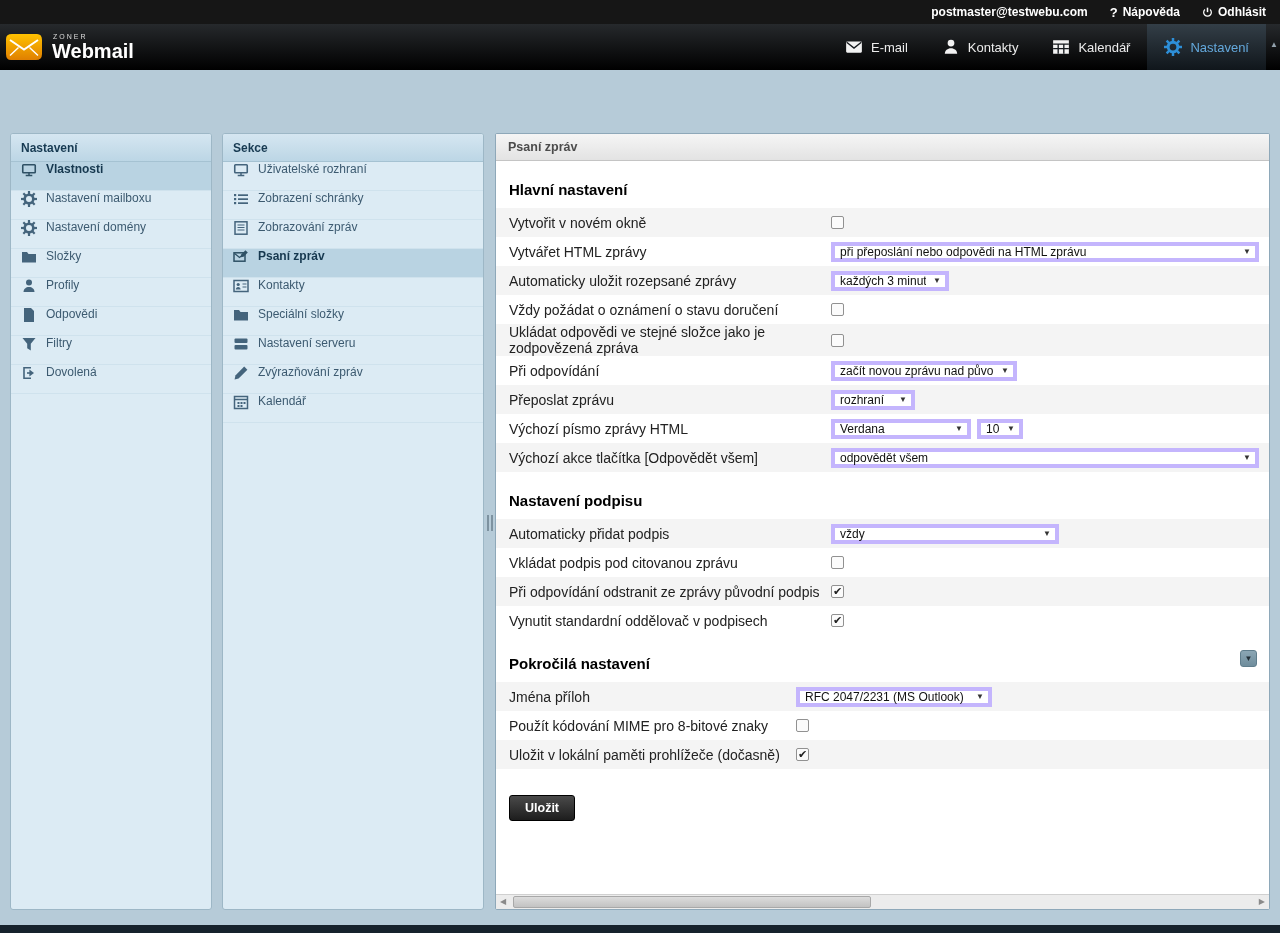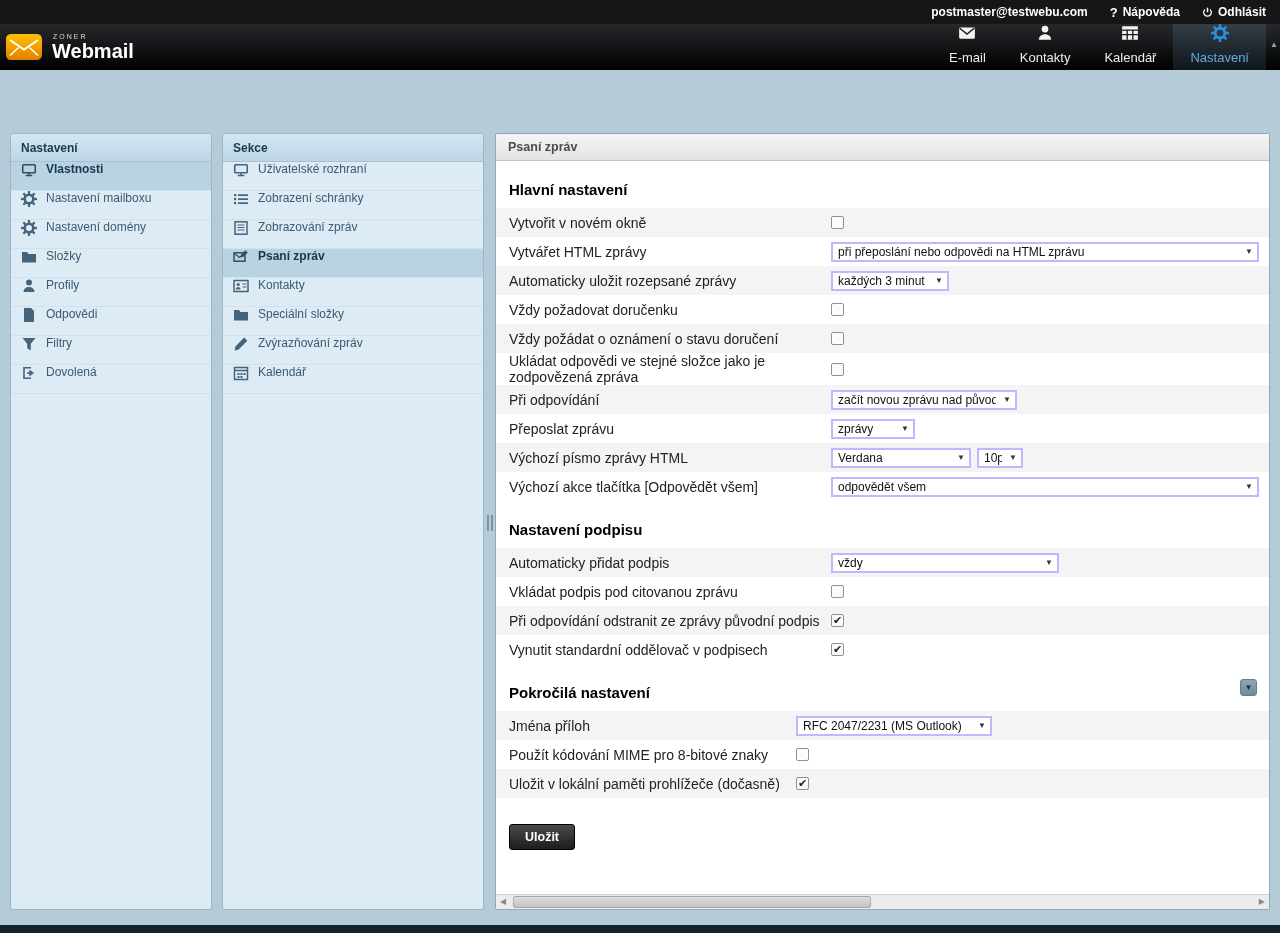--- a/index.html
+++ b/index.html
@@ -30,21 +30,21 @@
     display:flex; justify-content:space-between; align-items:stretch;
   }
   .brand { display:flex; align-items:center; gap:8px; padding-left:4px; }
   .brand .logo { width:40px; height:30px; }
   .brand-txt { display:flex; flex-direction:column; line-height:1; }
   .brand-small { font-size:7px; letter-spacing:2px; color:#ddd; margin-left:1px; }
   .brand-name { font-size:20px; font-weight:bold; color:#fff; margin-top:1px; }
   .nav-items { display:flex; height:100%; margin-right:14px; }
   .nav-item {
     display:flex; align-items:center; gap:8px; padding:0 17px;
-    color:#ececec; font-size:13px; cursor:default;flex-direction:column;
+    color:#ececec; font-size:13px; cursor:default;
   }
   .nav-item .icon { width:18px; height:18px; color:#f2f2f2; }
   .nav-item.active {
     background:linear-gradient(#333e47,#10161b);
     color:#64a9dd;
   }
   .nav-item.active .icon { color:#2d8fd8; }
   .nav-up {
     position:absolute; right:2px; top:40px;
     font-size:8px; color:#93a2ad;
@@ -108,21 +108,21 @@
   .rows .row:nth-child(odd) { background:#f4f4f4; }
   .row-label { width:322px; flex:none; font-size:14px; color:#222; padding-right:8px; }
   .row.adv .row-label { width:287px; }
   .checkbox {
     width:13px; height:13px; border:1px solid #919191; border-radius:2px;
     background:#fbfbfb; display:flex; align-items:center; justify-content:center;
     cursor:pointer; flex:none;
   }
   .checkbox.checked::after { content:"\2714"; font-size:11px; color:#222; margin-top:-1px; }
   .select {
-    height:20px; border:2px solid #c4b5fd; background:#fff;
+    height:20px; border:4px solid #c4b5fd; background:#fff;
     display:flex; align-items:center; justify-content:space-between;
     padding:0 4px 0 5px; font-size:12px; color:#111; cursor:pointer; flex:none;
   }
   .select .sv { white-space:nowrap; overflow:hidden; }
   .select .sa { font-size:8px; color:#333; margin-left:7px; flex:none; }
   .w-full { flex:1 1 auto; }
   .w118{width:118px} .w186{width:186px} .w84{width:84px}
   .w140{width:140px} .w46{width:46px} .w228{width:228px} .w196{width:196px}
   .sel-gap { width:6px; flex:none; }
 
@@ -387,20 +387,26 @@
     <span>Kontakty</span>
   </div>
   <div class="p-item">
     <svg class="p-icon">
         <use href="#i-folder"></use>
       </svg>
     <span>Speciální složky</span>
   </div>
   <div class="p-item">
     <svg class="p-icon">
+        <use href="#i-server"></use>
+      </svg>
+    <span>Nastavení serveru</span>
+  </div>
+  <div class="p-item">
+    <svg class="p-icon">
         <use href="#i-pencil"></use>
       </svg>
     <span>Zvýrazňování zpráv</span>
   </div>
   <div class="p-item">
     <svg class="p-icon">
         <use href="#i-calendar"></use>
       </svg>
     <span>Kalendář</span>
   </div>
@@ -428,42 +434,38 @@
       </div>
     </div>
     <div class="row">
       <span class="row-label">Automaticky uložit rozepsané zprávy</span>
       <div class="select w118">
         <span class="sv">každých 3 minut</span>
         <span class="sa">▼</span>
       </div>
     </div>
     <div class="row">
-      <span class="row-label">Vždy požadovat doručenku</span>
-      <span class="checkbox"></span>
-    </div>
-    <div class="row">
       <span class="row-label">Vždy požádat o oznámení o stavu doručení</span>
       <span class="checkbox"></span>
     </div>
     <div class="row">
       <span class="row-label">Ukládat odpovědi ve stejné složce jako je zodpovězená zpráva</span>
       <span class="checkbox"></span>
     </div>
     <div class="row">
       <span class="row-label">Při odpovídání</span>
       <div class="select w186">
         <span class="sv">začít novou zprávu nad původní</span>
         <span class="sa">▼</span>
       </div>
     </div>
     <div class="row">
       <span class="row-label">Přeposlat zprávu</span>
       <div class="select w84">
-        <span class="sv">zprávy</span>
+        <span class="sv">rozhraní</span>
         <span class="sa">▼</span>
       </div>
     </div>
     <div class="row">
       <span class="row-label">Výchozí písmo zprávy HTML</span>
       <div class="select w140">
         <span class="sv">Verdana</span>
         <span class="sa">▼</span>
       </div>
       <span class="sel-gap"></span>

